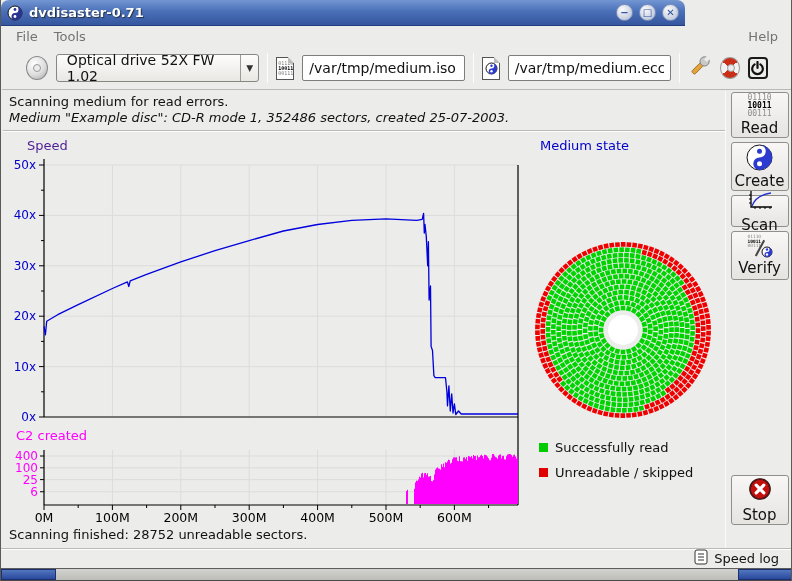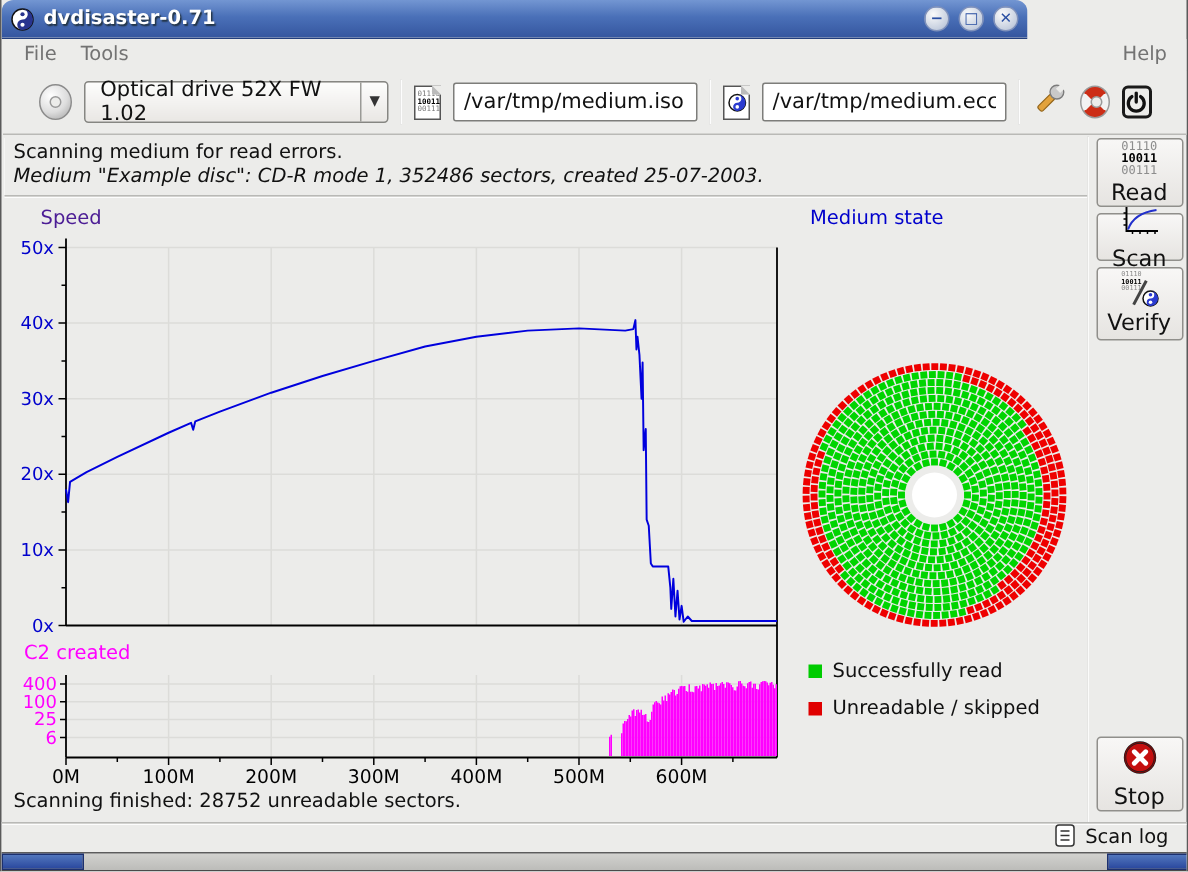--- a/index.html
+++ b/index.html
@@ -108,21 +108,21 @@
   .sbtn{
     width:58px; border:1px solid #908f8b; border-radius:3px;
     background:linear-gradient(#f8f7f6,#e6e4e1);
     display:flex; flex-direction:column; align-items:center; justify-content:center;
     padding:3px 0 2px 0; gap:1px;
   }
   .sbtn .lbl{ font-size:15px; color:#111; }
   .bin-read{ font-family:"DejaVu Sans Mono","Liberation Mono",monospace;
     font-size:8px; line-height:8px; color:#8d8d8d; text-align:center; }
   .bin-read b{ color:#000; }
-  .stop-wrap{ margin-top:auto; margin-bottom:7px; }
+  .stop-wrap{ margin-top:auto; margin-bottom:23px; }
   .verify-icon{ position:relative; width:26px; height:26px; }
   .verify-icon .vb{ position:absolute; left:1px; top:0; font-family:"DejaVu Sans Mono","Liberation Mono",monospace;
      font-size:4.5px; line-height:4.5px; color:#888; }
   .verify-icon .vb b{color:#000;}
   .verify-icon .slash{ position:absolute; left:12px; top:4px; width:1.5px; height:18px;
      background:#444; transform:rotate(28deg); }
   .verify-icon .yy{ position:absolute; right:0; bottom:0; }
 
   
   .footer{
@@ -1189,20 +1189,31 @@
   <div class="bottomstatus">Scanning finished: 28752 unreadable sectors.</div>
 
   <div class="vsep"></div>
   <div class="sidebar">
     <div class="sbtn" style="height:46px;">
       <span class="bin-read">
         <span>01110</span><br><b>10011</b><br><span>00111</span>
       </span>
       <span class="lbl">Read</span>
     </div>
+    <div class="sbtn" style="height:49px;">
+      <span id="create-yy">
+          <svg width="27" height="27" viewBox="0 0 27 27" style="display:block">
+    <circle cx="13.5" cy="13.5" r="12.5" fill="#fff" stroke="#111" stroke-width="1"></circle>
+    <path d="M 13.5 1 A 12.5 12.5 0 1 1 13.5 26 A 6.25 6.25 0 0 1 13.5 13.5 A 6.25 6.25 0 0 0 13.5 1 Z" fill="#2b3bd0"></path>
+    <circle cx="13.5" cy="7.25" r="2.5" fill="#2b3bd0"></circle>
+    <circle cx="13.5" cy="19.75" r="2.5" fill="#fff"></circle>
+  </svg>
+        </span>
+      <span class="lbl">Create</span>
+    </div>
     <div class="sbtn" style="height:32px;">
       <span>
         <svg width="26" height="21" viewBox="0 0 26 21">
           <path d="M4 1 V17 H25" stroke="#000" fill="none" stroke-width="1.3"></path>
           <path d="M4 5 h-2 M4 9 h-2 M4 13 h-2 M8 17 v2 M13 17 v2 M18 17 v2 M23 17 v2" stroke="#000" stroke-width="1"></path>
           <path d="M5 16 Q9 5 24 3" stroke="#2230cc" fill="none" stroke-width="1.4"></path>
         </svg>
       </span>
       <span class="lbl">Scan</span>
     </div>
@@ -1233,21 +1244,21 @@
     </div>
   </div>
 
   <div class="footer">
     <span>
       <svg width="14" height="16" viewBox="0 0 14 16">
         <rect x="1" y="1" width="12" height="14" rx="2" fill="#fff" stroke="#333"></rect>
         <path d="M4 5 h6 M4 8 h6 M4 11 h6" stroke="#333" stroke-width="1"></path>
       </svg>
     </span>
-    <span>Scan log</span>
+    <span>Speed log</span>
   </div>
 
   <div class="frame-bottom">
     <span class="corner"></span>
     <span class="corner"></span>
   </div>
 
 </div>
 
 </body></html>

